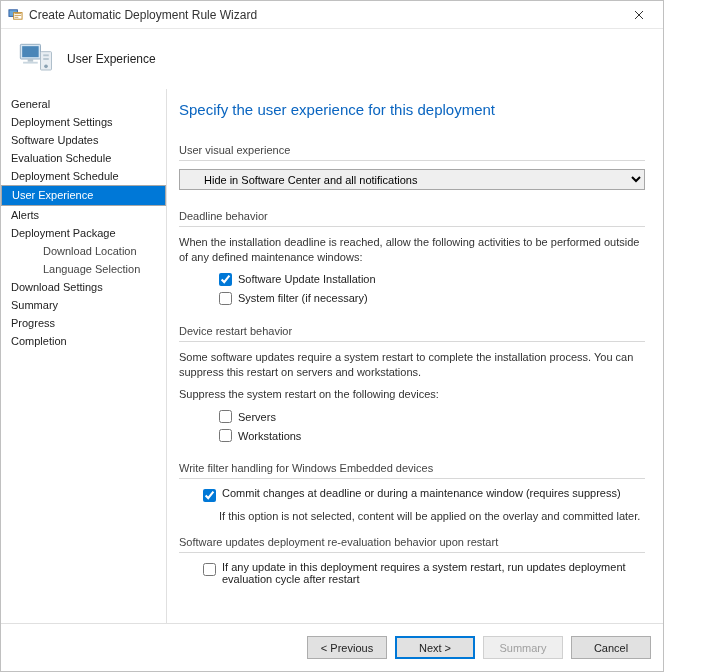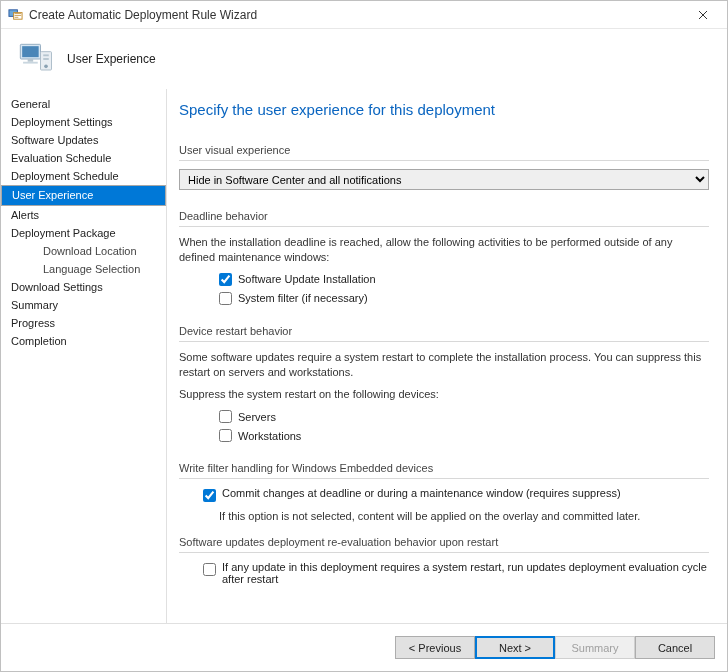--- a/index.html
+++ b/index.html
@@ -1,45 +1,45 @@
 <!DOCTYPE html>
 <html><head>
 <meta charset="utf-8">
 <style>
   * { box-sizing: border-box; }
   html, body { margin:0; padding:0; font-family: "Segoe UI", Tahoma, sans-serif; font-size: 11px; color:#222; }
-  .window { width:728px; height:672px; background:#fff; border:1px solid #c0c0c0; display:flex; flex-direction:column; }
+  .window { width:664px; height:672px; background:#fff; border:1px solid #c0c0c0; display:flex; flex-direction:column; }
   .titlebar { height:28px; display:flex; align-items:center; padding:0 6px; border-bottom:1px solid #e8e8e8; }
   .titlebar .ticon { width:16px; height:16px; margin-right:6px; display:flex; align-items:center; justify-content:center; }
   .titlebar .title { flex:1; font-size:12px; color:#333; }
   .titlebar .close { width:36px; height:100%; display:flex; align-items:center; justify-content:center; color:#333; }
   .header { height:60px; display:flex; align-items:center; padding:0 12px; }
   .header-icon { width:44px; height:44px; margin-right:10px; position:relative; }
   .header-title { font-size:12px; color:#222; }
   .body { flex:1; display:flex; overflow:hidden; }
   .sidebar { width:166px; border-right:1px solid #e0e0e0; padding-top:6px; }
   .sidebar .item { padding:3px 8px 3px 10px; font-size:11px; color:#222; cursor:default; white-space:nowrap; }
   .sidebar .item.sub { padding-left:42px; color:#444; }
   .sidebar .item.sel { background:#0078d7; color:#fff; }
   .main { flex:1; padding:10px 18px 0 12px; display:flex; flex-direction:column; overflow:hidden; }
   .page-title { color:#0a65c0; font-size:15px; margin:2px 0 26px 0; }
   .group { margin-bottom:14px; }
   .group-title { color:#444; font-size:11px; }
   .group-rule { border:0; border-top:1px solid #d8d8d8; margin:4px 0 8px 0; }
   .row { display:flex; align-items:center; margin-bottom:6px; }
   .row .lbl { width:180px; color:#333; }
-  .sel { flex:1; height:21px; border:1px solid #a7a7a7; background:#efefef; font-size:11px; padding:0 4px; }
+  .sel { flex:1; height:21px; border:1px solid #a7a7a7; background:#efefef; font-size:11px; padding:0 20px; }
   .para { color:#333; margin:2px 0 8px 0; line-height:1.35; }
   .opts { margin-left:40px; }
   .chk { display:flex; align-items:center; margin:6px 0; }
   .chk input { width:13px; height:13px; margin:0 6px 0 0; accent-color:#0078d7; }
   .indent-para { margin-left:40px; color:#333; margin-top:8px; }
   .fullchk { margin-left:24px; display:flex; align-items:flex-start; margin-top:2px; }
   .fullchk input { margin:2px 6px 0 0; width:13px; height:13px; accent-color:#0078d7; }
-  .footer { height:48px; border-top:1px solid #e0e0e0; display:flex; align-items:center; justify-content:flex-end; padding:0 12px; }
+  .footer { height:48px; border-top:1px solid #e0e0e0; display:flex; align-items:center; justify-content:flex-end; padding:0 12px; gap:8px; }
   .btn { min-width:80px; height:23px; border:1px solid #adadad; background:#e1e1e1; font-size:11px; display:flex; align-items:center; justify-content:center; cursor:default; }
   .btn.focus { border:2px solid #0078d7; }
   .btn.disabled { color:#a0a0a0; border-color:#d0d0d0; background:#efefef; }
 </style>
 </head>
 <body>
 
 <div class="window">
 
   <div class="titlebar">

